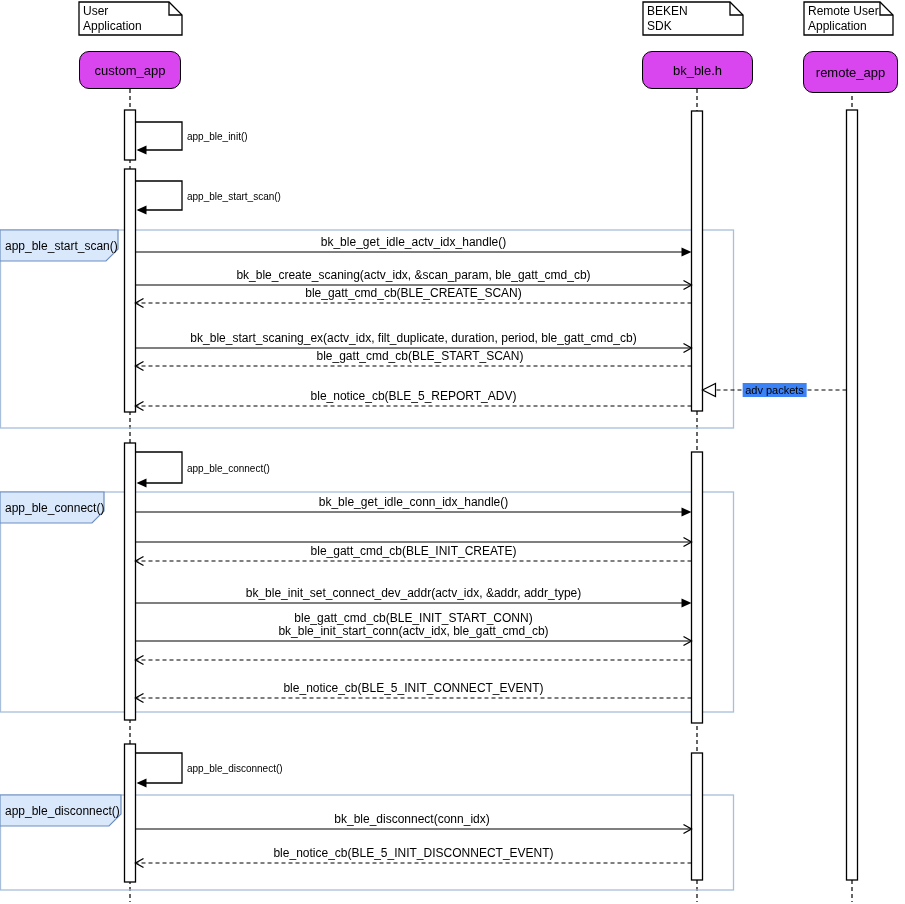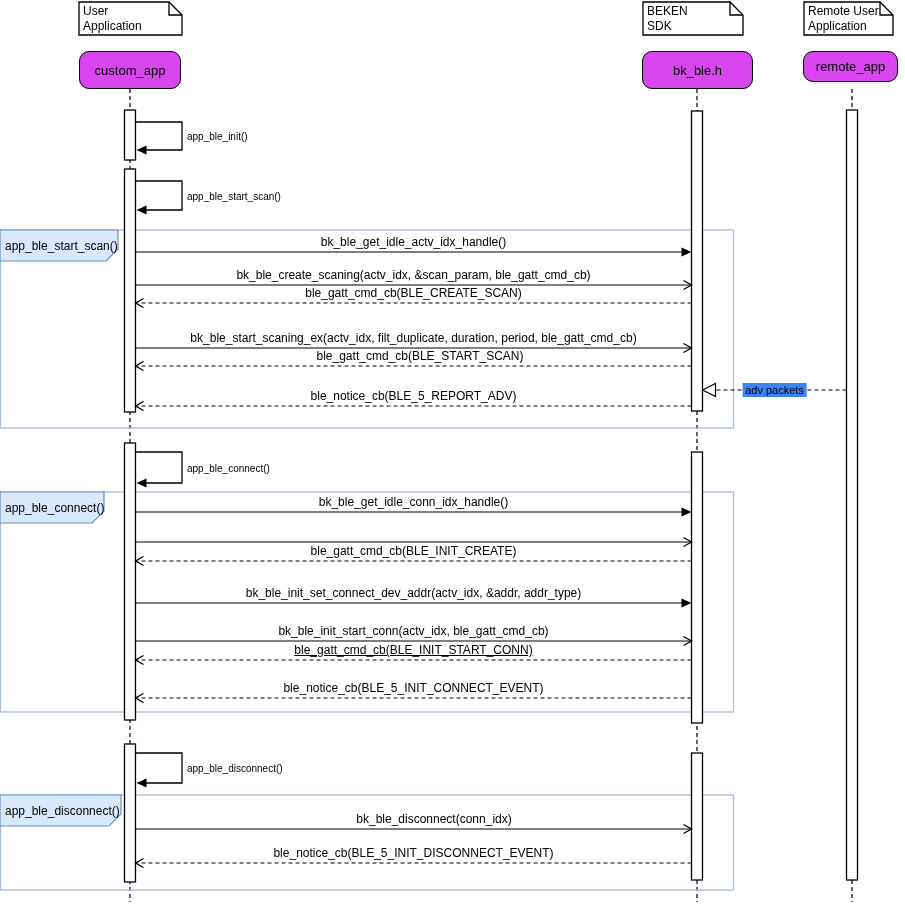--- a/index.html
+++ b/index.html
@@ -90,36 +90,36 @@
 
   <div class="note-text" style="left: 79px; top: 2px; width: 103px; height: 33px;">User
 Application</div>
   <div class="note-text" style="left: 643px; top: 2px; width: 100px; height: 33px;">BEKEN
 SDK</div>
   <div class="note-text" style="left: 804px; top: 2px; width: 89px; height: 33px;">Remote User
 Application</div>
 
   <div class="actor-box" style="left: 79px; top: 51px; width: 102px; height: 38px;">custom_app</div>
   <div class="actor-box" style="left: 642px; top: 51px; width: 111px; height: 38px;">bk_ble.h</div>
-  <div class="actor-box" style="left: 803px; top: 51px; width: 95px; height: 31px;">remote_app</div>
+  <div class="actor-box" style="left: 803px; top: 51px; width: 95px; height: 42px;">remote_app</div>
 <div class="frame-label" style="left: 0px; top: 230px; width: 108px; height: 31px;">app_ble_start_scan()</div>
     <div class="frame-label" style="left: 0px; top: 492px; width: 94px; height: 31px;">app_ble_connect()</div>
     <div class="frame-label" style="left: 0px; top: 795px; width: 111px; height: 31px;">app_ble_disconnect()</div>
     <div class="self-label" style="left: 187px; top: 136px;">app_ble_init()</div>
     <div class="self-label" style="left: 187px; top: 195.5px;">app_ble_start_scan()</div>
     <div class="self-label" style="left: 187px; top: 467.5px;">app_ble_connect()</div>
     <div class="self-label" style="left: 187px; top: 768px;">app_ble_disconnect()</div>
     <div class="msg-label" style="left: 413.5px; top: 235px;">bk_ble_get_idle_actv_idx_handle()</div>
     <div class="msg-label" style="left: 413.5px; top: 268px;">bk_ble_create_scaning(actv_idx, &amp;scan_param, ble_gatt_cmd_cb)</div>
     <div class="msg-label" style="left: 413.5px; top: 286px;">ble_gatt_cmd_cb(BLE_CREATE_SCAN)</div>
     <div class="msg-label" style="left: 413.5px; top: 331px;">bk_ble_start_scaning_ex(actv_idx, filt_duplicate, duration, period, ble_gatt_cmd_cb)</div>
     <div class="msg-label" style="left: 420px; top: 349px;">ble_gatt_cmd_cb(BLE_START_SCAN)</div>
     <div class="msg-label inline" style="left: 774.5px; top: 390px;">adv packets</div>
     <div class="msg-label" style="left: 413.5px; top: 389px;">ble_notice_cb(BLE_5_REPORT_ADV)</div>
     <div class="msg-label" style="left: 413.5px; top: 495px;">bk_ble_get_idle_conn_idx_handle()</div>
     <div class="msg-label" style="left: 413.5px; top: 544px;">ble_gatt_cmd_cb(BLE_INIT_CREATE)</div>
     <div class="msg-label" style="left: 413.5px; top: 586px;">bk_ble_init_set_connect_dev_addr(actv_idx, &amp;addr, addr_type)</div>
     <div class="msg-label" style="left: 413.5px; top: 624px;">bk_ble_init_start_conn(actv_idx, ble_gatt_cmd_cb)</div>
-    <div class="msg-label" style="left: 413.5px; top: 643px; text-decoration: underline;">ble_gatt_cmd_cb(BLE_INIT_START_CONN)</div>
+    <div class="msg-label" style="left: 413.5px; top: 611px;">ble_gatt_cmd_cb(BLE_INIT_START_CONN)</div>
     <div class="msg-label" style="left: 413.5px; top: 681px;">ble_notice_cb(BLE_5_INIT_CONNECT_EVENT)</div>
-    <div class="msg-label" style="left: 434px; top: 812px;">bk_ble_disconnect(conn_idx)</div>
+    <div class="msg-label" style="left: 412px; top: 812px;">bk_ble_disconnect(conn_idx)</div>
     <div class="msg-label" style="left: 413.5px; top: 846px;">ble_notice_cb(BLE_5_INIT_DISCONNECT_EVENT)</div>
   </div>
 
 </body></html>

